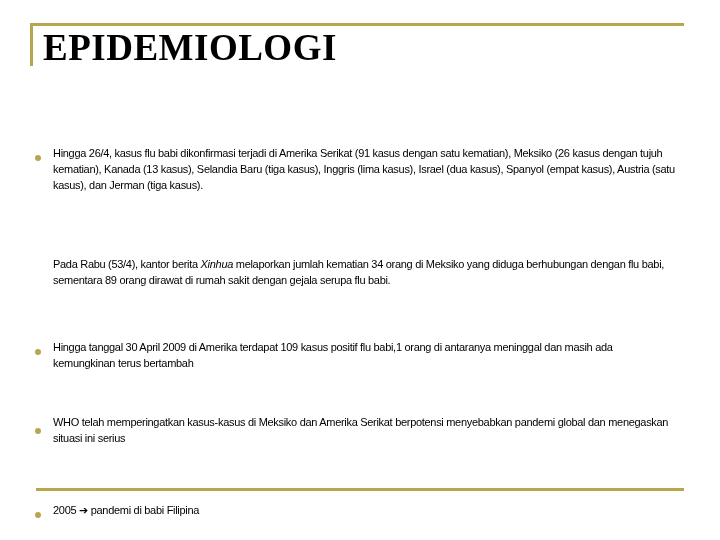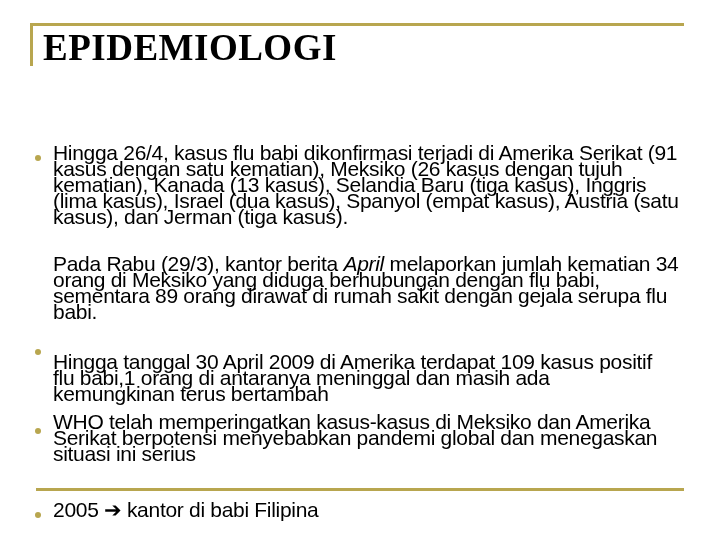--- a/index.html
+++ b/index.html
@@ -13,46 +13,46 @@
     .title {
       position: absolute; left: 43px; top: 28px;
       font-family: "Liberation Serif", serif; font-weight: bold; font-size: 37px; letter-spacing: 0.5px;
       margin: 0; line-height: 40px; text-align: center;
     }
     .bullet {
       position: absolute; left: 35px; width: 6px; height: 6px; border-radius: 50%; background: #b8a64f;
     }
     .text {
       position: absolute; left: 53px; width: 640px;
-      font-size: 21px; line-height: 16px; letter-spacing: -0.3px;
+      font-size: 11px; line-height: 16px; letter-spacing: -0.3px;
     }
     .text em { font-style: italic; }
   </style>
 </head>
 <body>
 
 <div class="rule-top"></div>
 <div class="rule-left"></div>
 
 <h1 class="title">EPIDEMIOLOGI</h1>
 
 <div>
   <span class="bullet" style="top:155px;"></span>
   <div class="text" style="top:145px; width:640px;">Hingga 26/4, kasus flu babi dikonfirmasi terjadi di Amerika Serikat (91 kasus dengan satu kematian), Meksiko (26 kasus dengan tujuh kematian), Kanada (13 kasus), Selandia Baru (tiga kasus), Inggris (lima kasus), Israel (dua kasus), Spanyol (empat kasus), Austria (satu kasus), dan Jerman (tiga kasus).</div>
-  <div class="text" style="top:256px; width:640px;"><span>Pada Rabu (29/3), kantor berita </span><em>April</em><span> melaporkan jumlah kematian 34 orang di Meksiko yang diduga berhubungan dengan flu babi, sementara 89 orang dirawat di rumah sakit dengan gejala serupa flu babi.</span></div>
+  <div class="text" style="top:256px; width:640px;"><span>Pada Rabu (53/4), kantor berita </span><em>Xinhua</em><span> melaporkan jumlah kematian 34 orang di Meksiko yang diduga berhubungan dengan flu babi, sementara 89 orang dirawat di rumah sakit dengan gejala serupa flu babi.</span></div>
 </div>
 
 <div>
   <span class="bullet" style="top:349px;"></span>
-  <div class="text" style="top:339px; width:620px;margin-top:15px;">Hingga tanggal 30 April 2009 di Amerika terdapat 109 kasus positif flu babi,1 orang di antaranya meninggal dan masih ada kemungkinan terus bertambah</div>
+  <div class="text" style="top:339px; width:620px;">Hingga tanggal 30 April 2009 di Amerika terdapat 109 kasus positif flu babi,1 orang di antaranya meninggal dan masih ada kemungkinan terus bertambah</div>
 </div>
 
 <div>
   <span class="bullet" style="top:428px;"></span>
   <div class="text" style="top:414px; width:640px;">WHO telah memperingatkan kasus-kasus di Meksiko dan Amerika Serikat berpotensi menyebabkan pandemi global dan menegaskan situasi ini serius</div>
 </div>
 
 <div class="rule-bottom"></div>
 
 <div>
   <span class="bullet" style="top:512px;"></span>
-  <div class="text" style="top:502px;"><span>2005</span> <span>➔</span> <span>kantor di babi Filipina</span></div>
+  <div class="text" style="top:502px;"><span>2005</span> <span>➔</span> <span>pandemi di babi Filipina</span></div>
 </div>
 
 </body></html>

